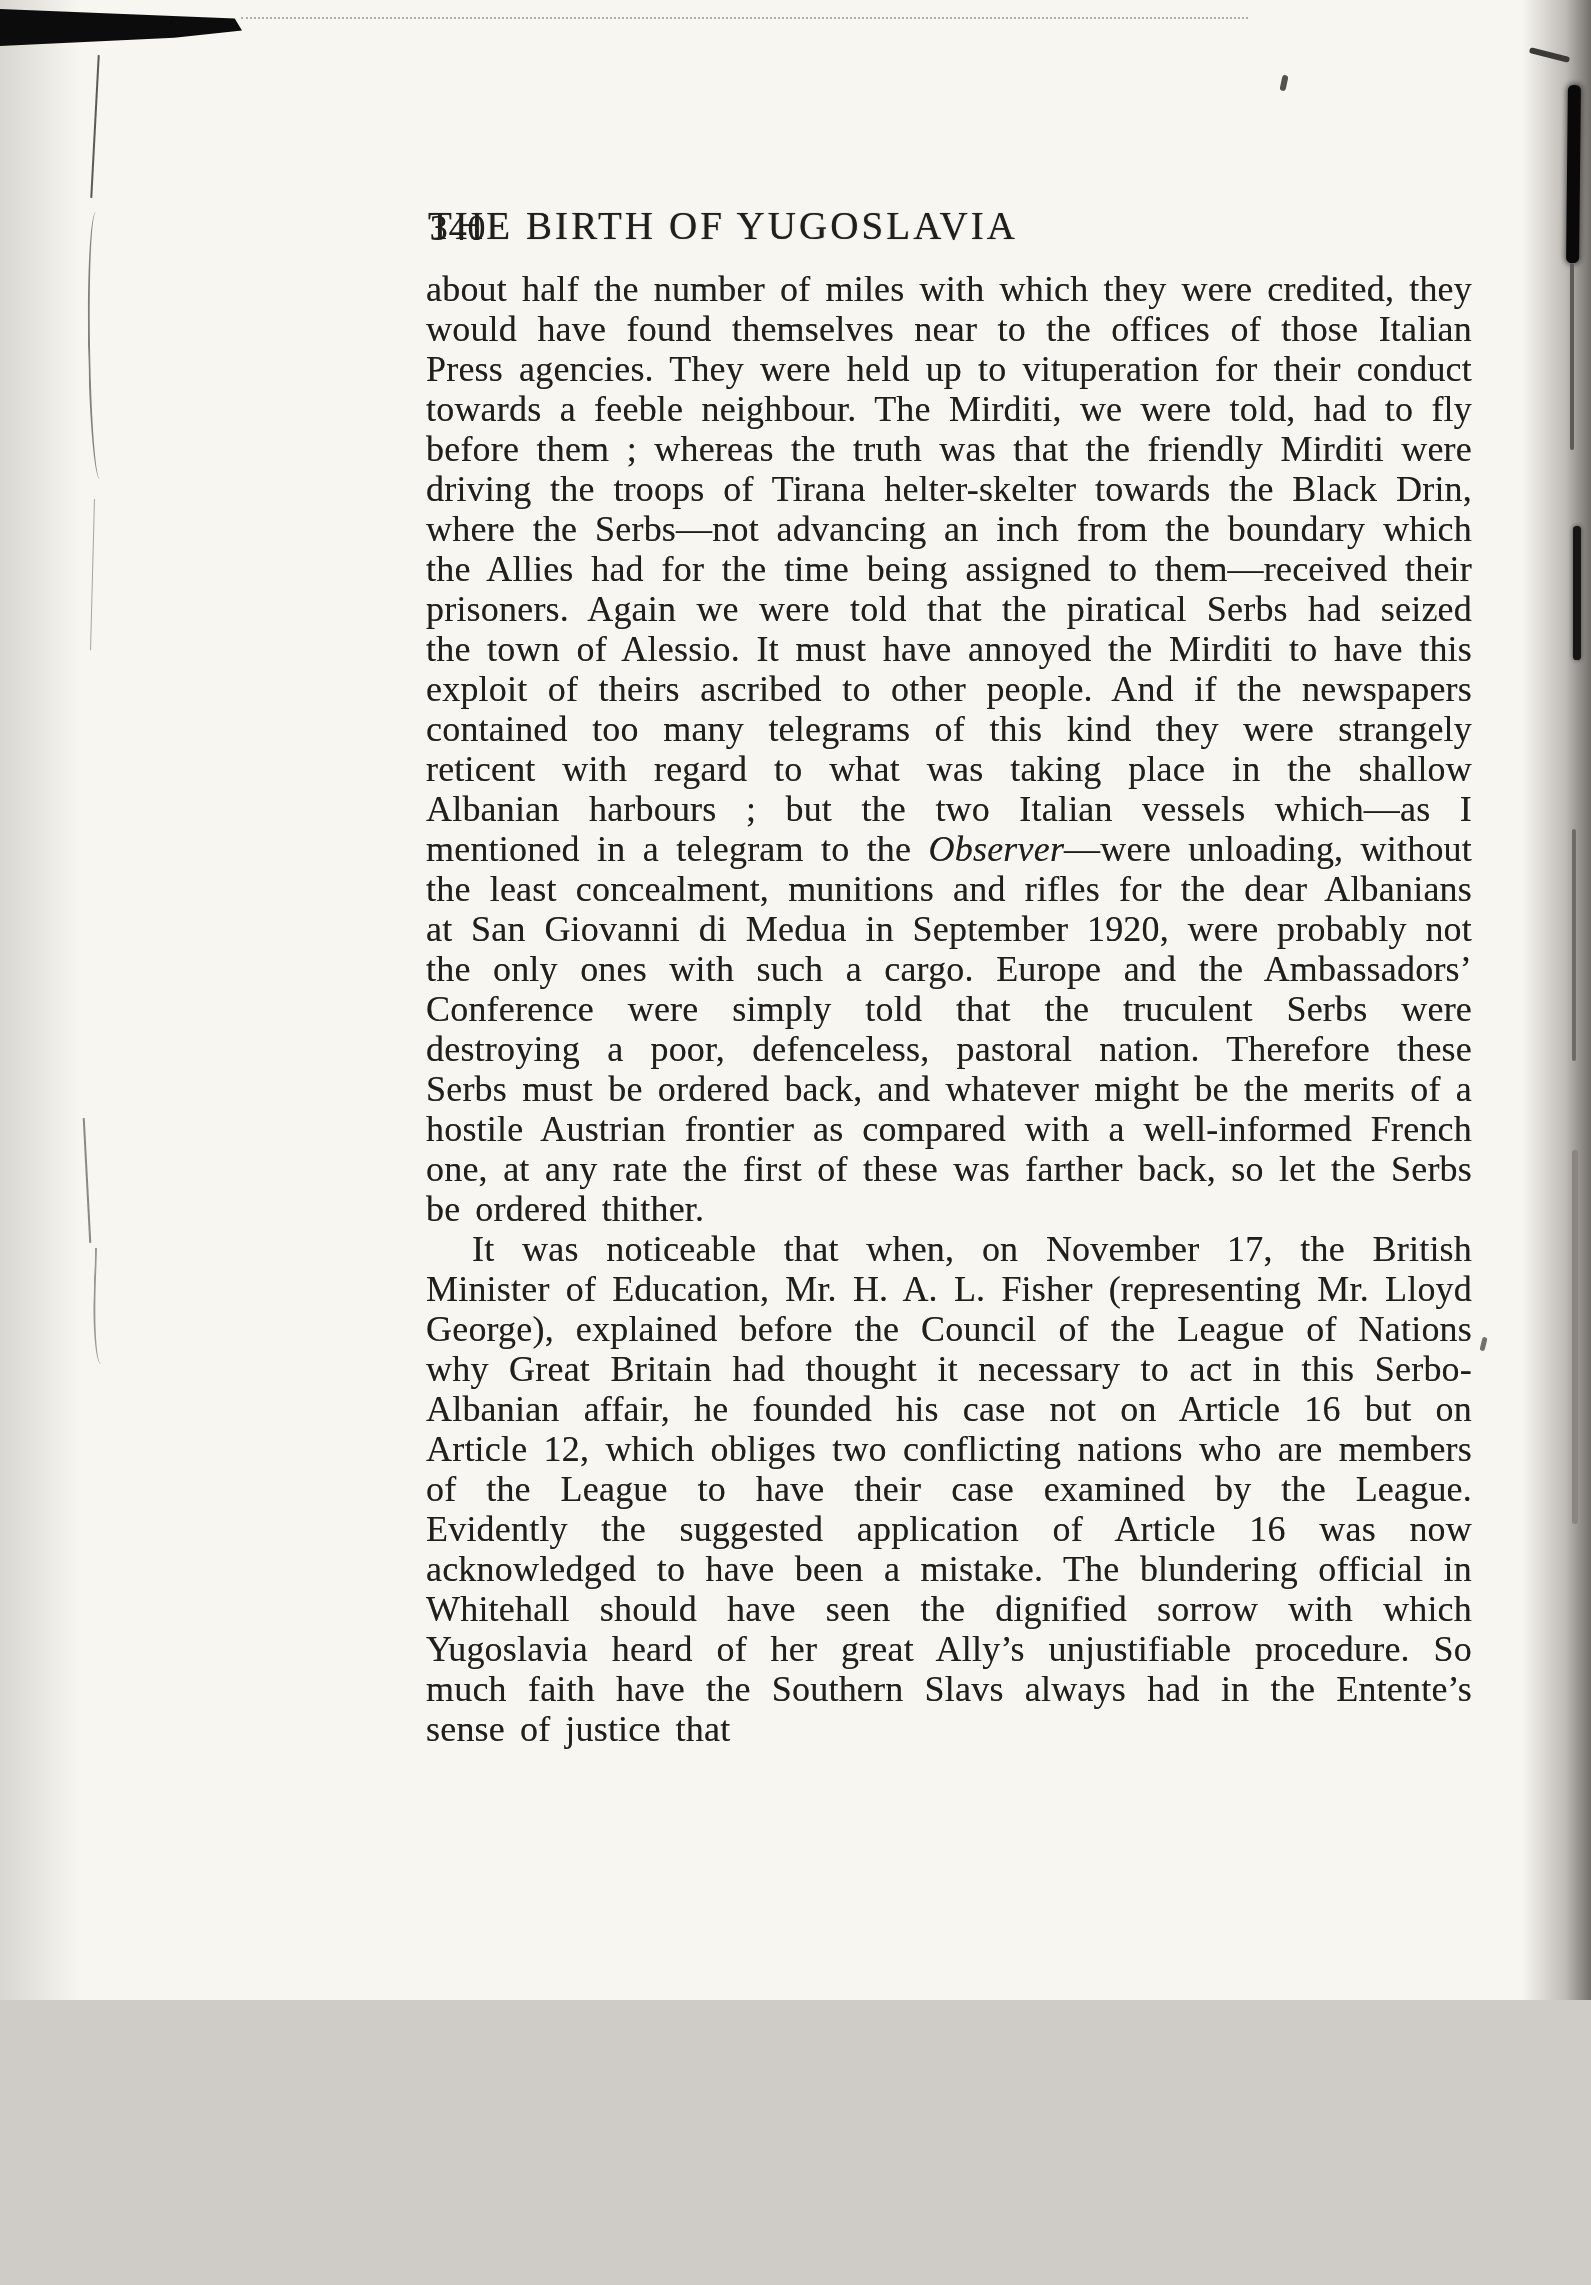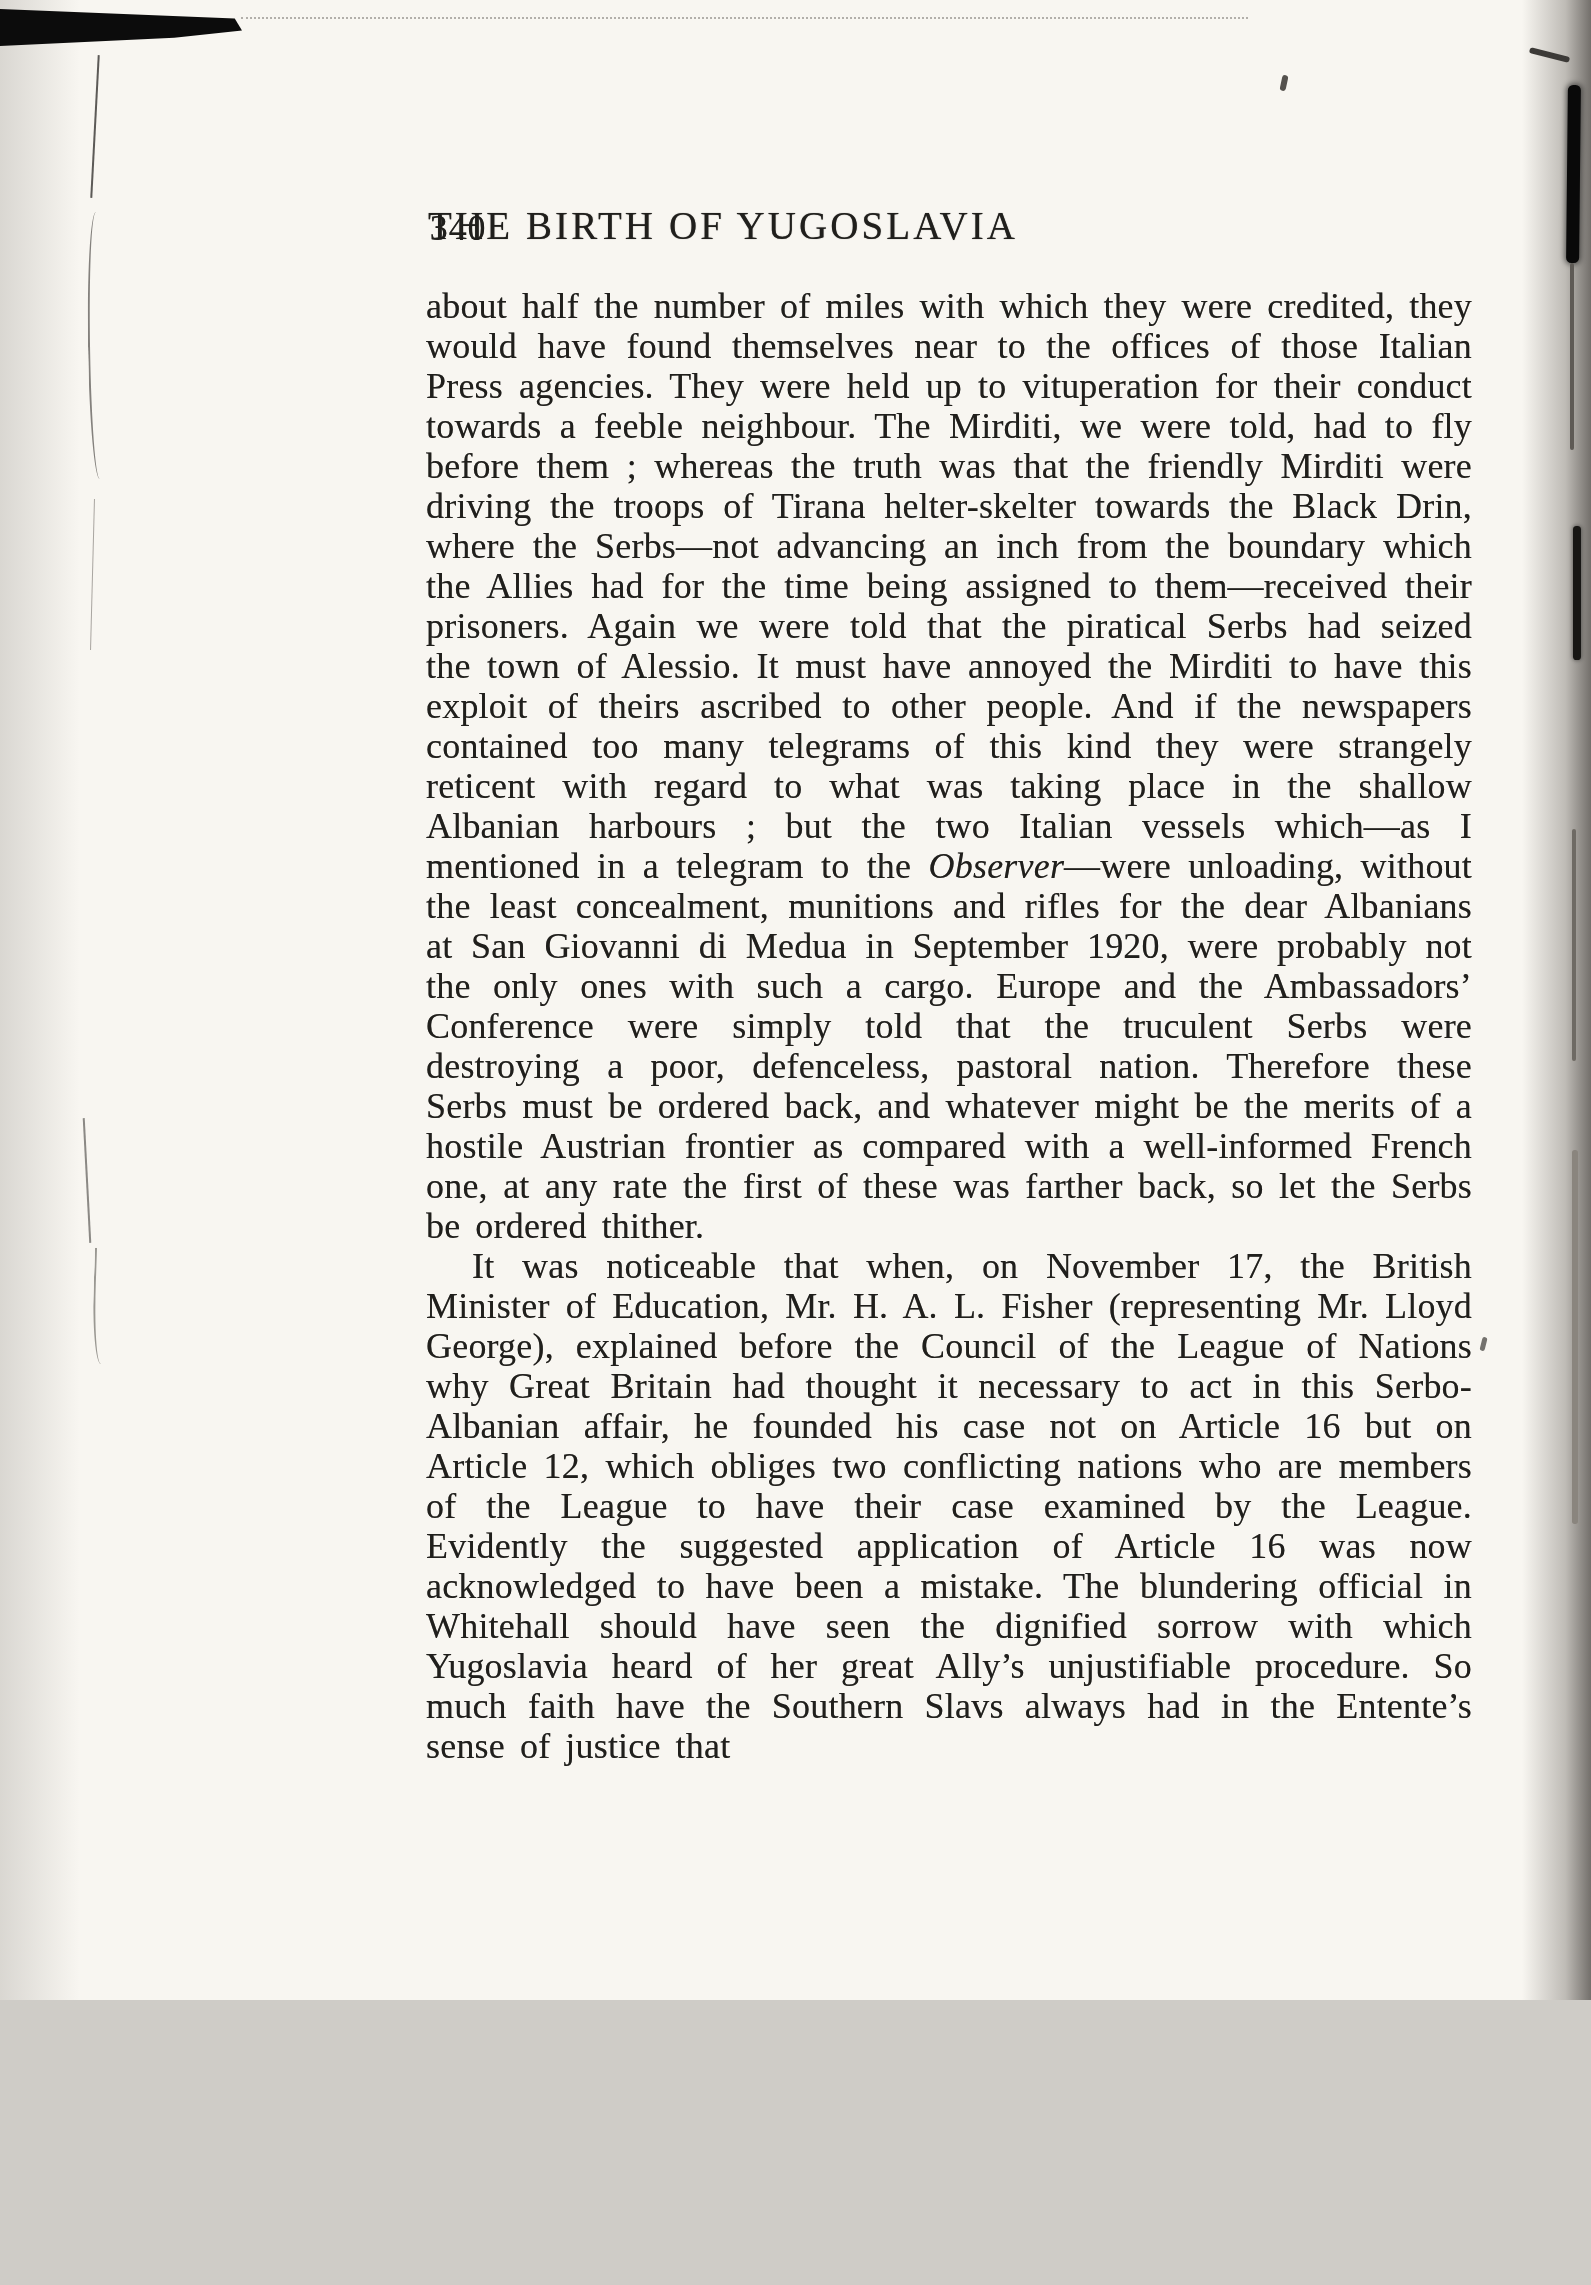--- a/index.html
+++ b/index.html
@@ -47,21 +47,20 @@
   }
 
   
   .body-text {
     position: absolute; left: 426px; top: 269px; width: 1046px;
     font-size: 36px; line-height: 40px;
     text-align: justify;
     word-spacing: 0.16em;
     letter-spacing: 0.2px;
     text-shadow: 0 0 0.5px rgba(32,31,28,0.55);
-    margin-top: 17px;
   }
   .body-text p { margin: 0; padding: 0; }
   .body-text p.indented { text-indent: 46px; }
   .body-text i { font-style: italic; }
 
   
   .artifact { position: absolute; pointer-events: none; }
   .a-top-left-wedge {
     left: 0; top: 9px; width: 242px; height: 37px;
     background: #0c0c0c;

